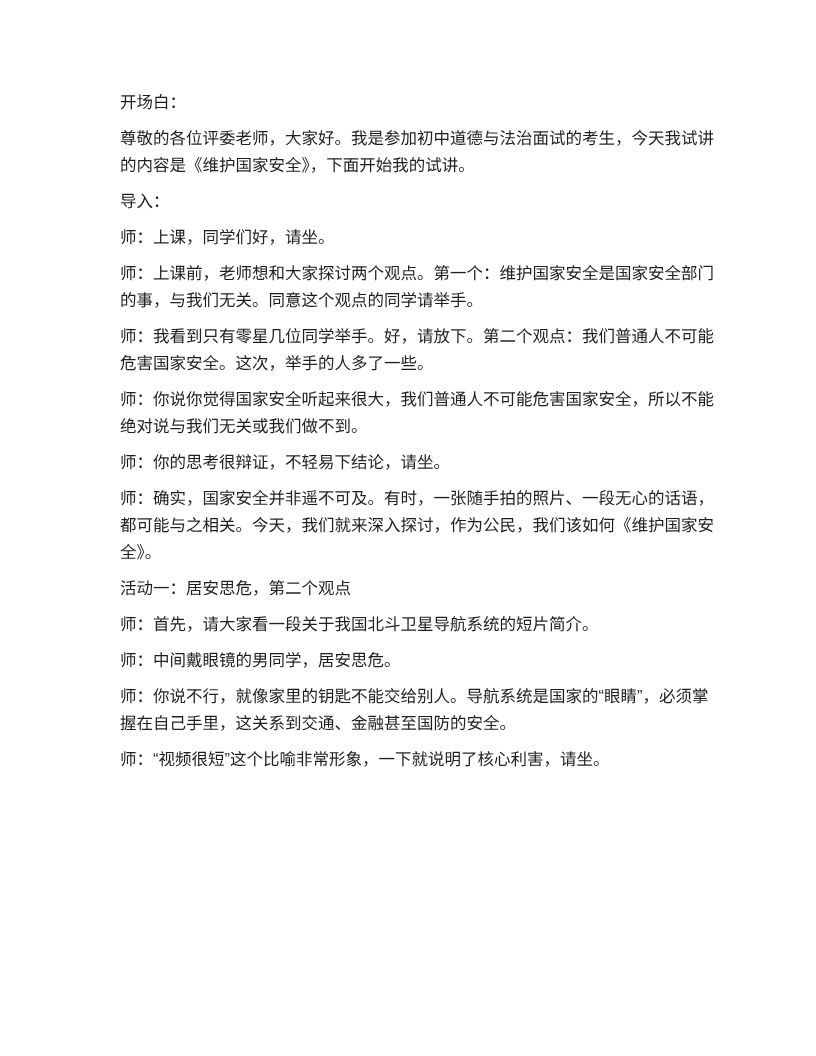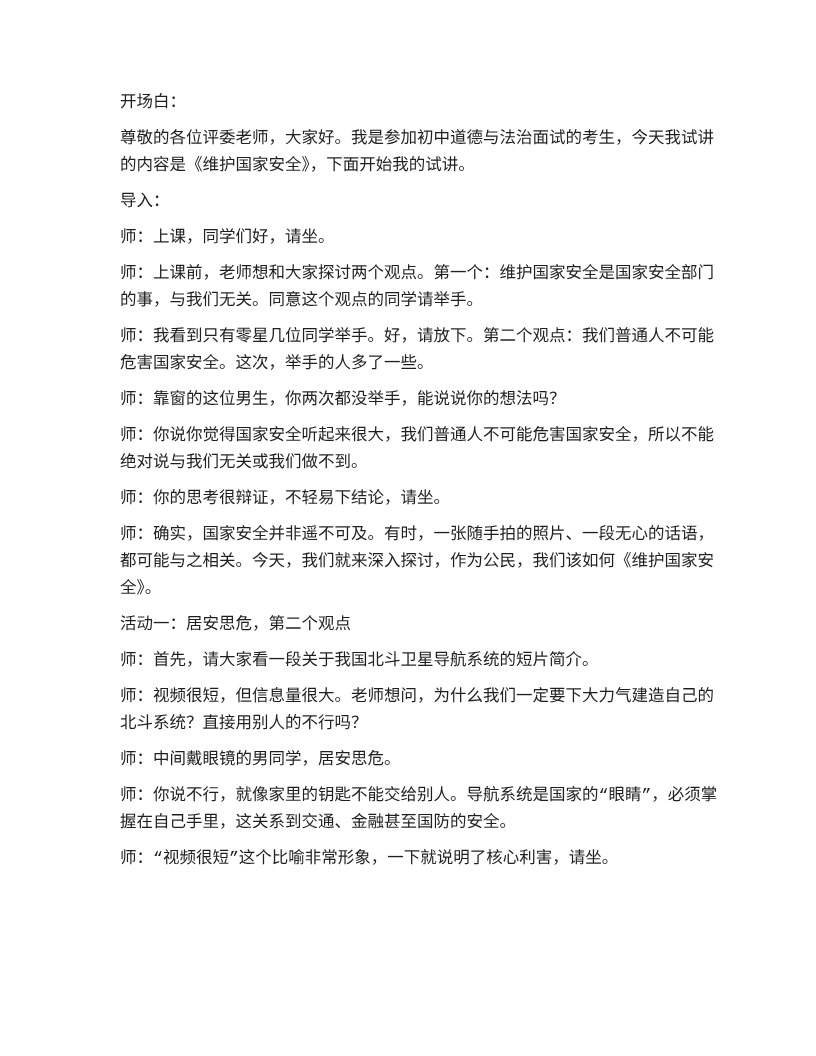--- a/index.html
+++ b/index.html
@@ -8,21 +8,21 @@
     background: #ffffff;
   }
   .page {
     position: relative;
     width: 816px;
     height: 1056px;
     margin: 0 auto;
     background: #ffffff;
     overflow: hidden;
     box-sizing: border-box;
-    font-family: Liberation Mono, monospace;
+    font-family: Liberation Sans, sans-serif;
     color: #1f1f1f;
   }
   .content {
     position: absolute;
     top: 89px;
     left: 120px;
     width: 604px;
   }
   .para {
     margin: 0 0 9px 0;
@@ -38,24 +38,22 @@
 <body>
 
 <div class="page">
   <div class="content">
       <p class="para">开场白：</p>
       <p class="para">尊敬的各位评委老师，大家好。我是参加初中道德与法治面试的考生，今天我试讲的内容是《维护国家安全》，下面开始我的试讲。</p>
       <p class="para">导入：</p>
       <p class="para">师：上课，同学们好，请坐。</p>
       <p class="para">师：上课前，老师想和大家探讨两个观点。第一个：维护国家安全是国家安全部门的事，与我们无关。同意这个观点的同学请举手。</p>
       <p class="para">师：我看到只有零星几位同学举手。好，请放下。第二个观点：我们普通人不可能危害国家安全。这次，举手的人多了一些。</p>
-      <p class="para">师：靠窗的这位男生，你两次都没举手，能说说你的想法吗？</p>
       <p class="para">师：你说你觉得国家安全听起来很大，我们普通人不可能危害国家安全，所以不能绝对说与我们无关或我们做不到。</p>
       <p class="para">师：你的思考很辩证，不轻易下结论，请坐。</p>
       <p class="para">师：确实，国家安全并非遥不可及。有时，一张随手拍的照片、一段无心的话语，都可能与之相关。今天，我们就来深入探讨，作为公民，我们该如何《维护国家安全》。</p>
       <p class="para">活动一：居安思危，第二个观点</p>
       <p class="para">师：首先，请大家看一段关于我国北斗卫星导航系统的短片简介。</p>
-      <p class="para">师：视频很短，但信息量很大。老师想问，为什么我们一定要下大力气建造自己的北斗系统？直接用别人的不行吗？</p>
       <p class="para">师：中间戴眼镜的男同学，居安思危。</p>
       <p class="para">师：你说不行，就像家里的钥匙不能交给别人。导航系统是国家的“眼睛”，必须掌握在自己手里，这关系到交通、金融甚至国防的安全。</p>
       <p class="para">师：“视频很短”这个比喻非常形象，一下就说明了核心利害，请坐。</p>
     </div>
 </div>
 
 </body></html>

